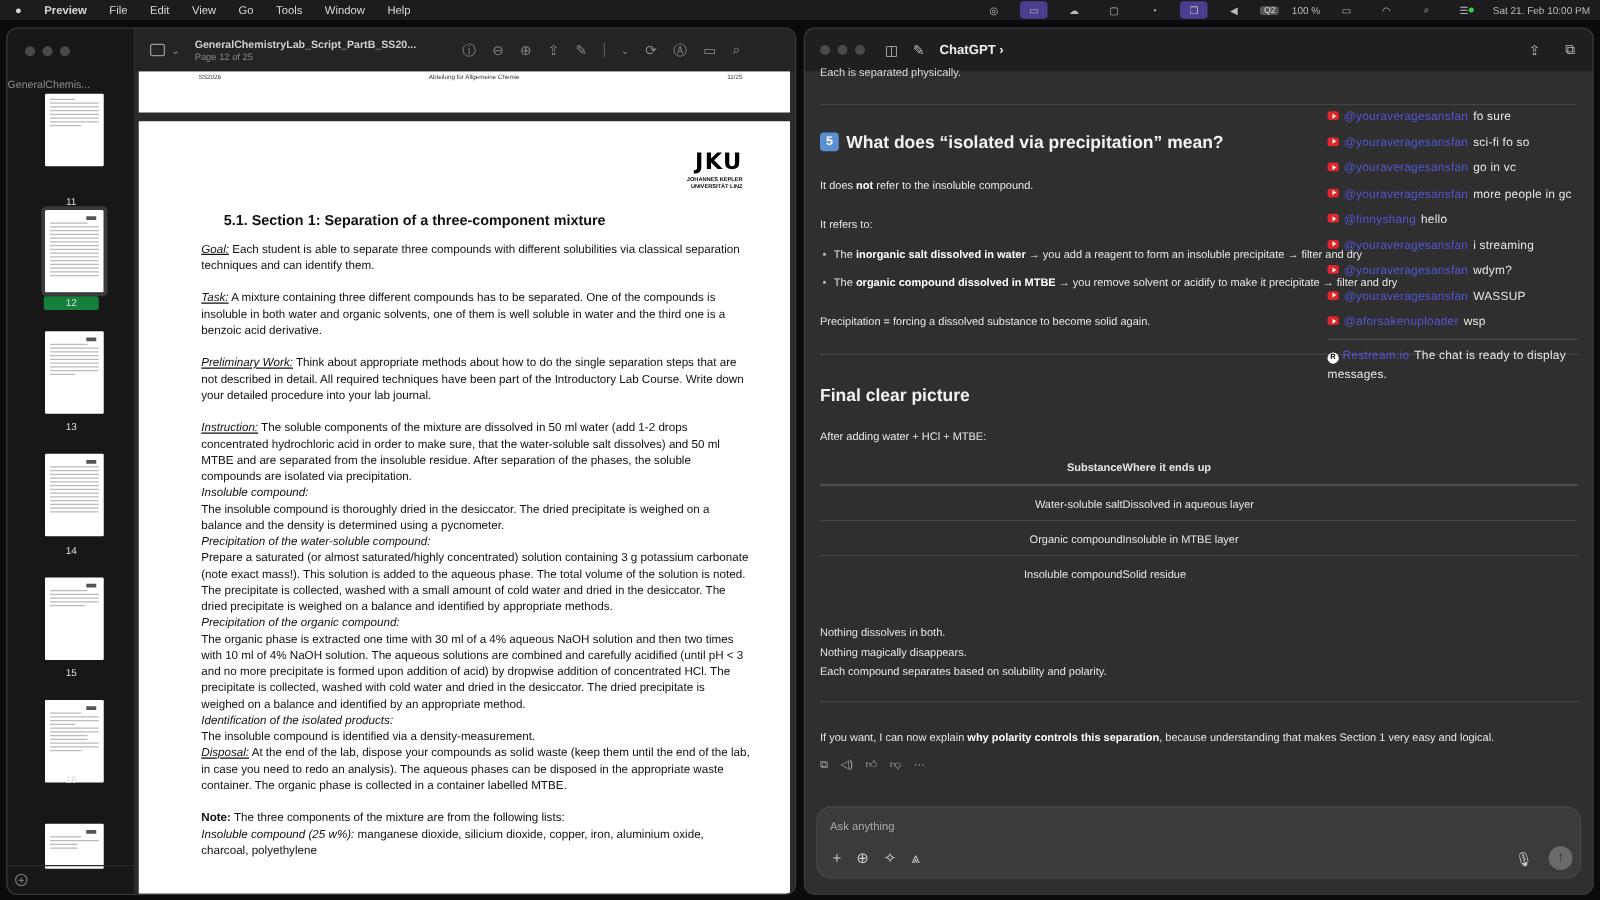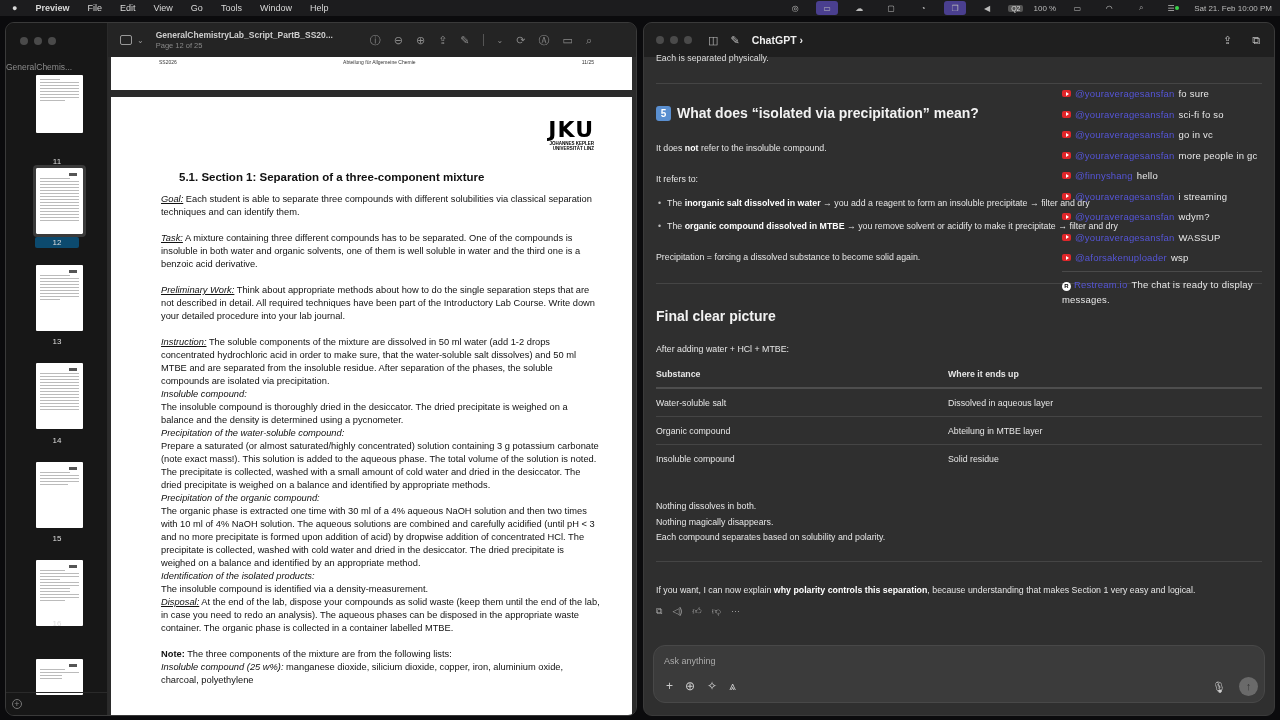--- a/index.html
+++ b/index.html
@@ -18,40 +18,40 @@
 
   
   .preview { position: absolute; left: 5px; top: 22px; width: 632px; height: 694px; background: #1e1e1e; border-radius: 9px; overflow: hidden; border: 1px solid #3a3a3a; }
   .pv-sidebar { position: absolute; left: 0; top: 0; width: 102px; height: 100%; background: #171717; border-right: 1px solid #2a2a2a; }
   .traffic { position: absolute; left: 14px; top: 14px; display: flex; gap: 6px; }
   .traffic i { width: 8px; height: 8px; border-radius: 50%; background: #4a4a4a; display: block; }
   .pv-sidebar-title { position: absolute; left: 0; top: 39px; font-size: 8.5px; color: #8c8c8c; }
   .thumb { position: absolute; left: 30px; width: 47px; background: #fff; border-radius: 1px; overflow: hidden; }
   .thumb .ln { height: 1px; background: #bbb; margin: 2px 4px 0 4px; }
   .thumb-num { position: absolute; width: 102px; text-align: center; font-size: 8px; color: #ddd; }
-  .thumb-num.sel span { background: #0c4a6e; padding: 1px 18px; border-radius: 2px; }
+  .thumb-num.sel span { background: #15803d; padding: 1px 18px; border-radius: 2px; }
   .thumb.sel { outline: 3px solid #3a3a3a; }
   .pv-add { position: absolute; left: 6px; bottom: 6px; width: 10px; height: 10px; border: 1px solid #777; border-radius: 50%; color: #888; font-size: 9px; line-height: 8px; text-align: center; }
   .pv-sidebar-bottom { position: absolute; left: 0; bottom: 22px; width: 102px; height: 1px; background: #2a2a2a; }
 
   .pv-toolbar { position: absolute; left: 102px; top: 0; right: 0; height: 34px; background: #242424; display: flex; align-items: center; }
   .pv-toolbar .sidebar-toggle { margin-left: 12px; width: 12px; height: 10px; border: 1px solid #999; border-radius: 2px; }
   .pv-toolbar .chev { color: #999; font-size: 8px; margin-left: 5px; }
   .pv-title-wrap { margin-left: 12px; width: 200px; }
   .pv-title { font-size: 8.5px; font-weight: bold; color: #cfcfcf; white-space: nowrap; }
   .pv-sub { font-size: 7.5px; color: #888; margin-top: 1px; }
   .pv-tools { display: flex; gap: 13px; margin-left: 14px; color: #8a8a8a; font-size: 11px; align-items: center; }
   .pv-tools .sep { width: 1px; height: 12px; background: #555; }
 
   .pv-content { position: absolute; left: 102px; top: 34px; right: 0; bottom: 0; background: #2b2b2b; overflow: hidden; }
   .page-prev { position: absolute; left: 3px; top: 0; width: 521px; height: 33px; background: #fff; }
   .page-prev .hdr { position: absolute; top: 2px; left: 48px; right: 38px; display: flex; justify-content: space-between; font-size: 5px; color: #333; }
   .page { position: absolute; left: 3px; top: 40px; width: 521px; height: 660px; background: #fff; color: #111; }
   .jku { position: absolute; right: 38px; top: 22px; text-align: right; }
-  .jku .big { font-size: 22px; font-weight: bold; letter-spacing: 1px; color: #000; line-height: 22px; font-family: "DejaVu Sans", sans-serif; }
+  .jku .big { font-size: 18px; font-weight: bold; letter-spacing: 1px; color: #000; line-height: 22px; font-family: "DejaVu Sans", sans-serif; }
   .jku .small { font-size: 4.5px; font-weight: bold; line-height: 5px; color: #000; }
   .doc { position: absolute; left: 50px; top: 74px; width: 440px; font-size: 9.3px; line-height: 13px; }
   .doc h2 { font-size: 11.5px; font-weight: bold; margin-left: 18px; margin-bottom: 9px; }
   .doc p { margin-bottom: 13px; }
   .doc .u { text-decoration: underline; font-style: italic; }
   .doc .it { font-style: italic; }
   .doc .tight { margin-bottom: 0; }
 
   
   .chat { position: absolute; left: 643px; top: 22px; width: 632px; height: 694px; background: #2f2f2f; border-radius: 9px; overflow: hidden; border: 1px solid #3a3a3a; }
@@ -66,21 +66,21 @@
   .hr { position: absolute; height: 1px; background: #454545; left: 0; width: 606px; }
   .h3 { position: absolute; left: 0; font-size: 14px; font-weight: bold; color: #f2f2f2; display: flex; align-items: center; gap: 6px; }
   .num-emoji { width: 15px; height: 15px; background: #5a8fd0; border-radius: 3px; color: #fff; font-size: 10px; display: inline-flex; align-items: center; justify-content: center; }
   .ct { position: absolute; left: 0; white-space: nowrap; }
   .ct b { color: #fff; }
   .bullet::before { content: "•"; margin-right: 6px; color: #bbb; }
   .tbl { position: absolute; left: 0; top: 346px; width: 606px; }
   .tbl .row { display: flex; height: 28px; align-items: center; border-bottom: 1px solid #454545; }
   .tbl .row.head { font-weight: bold; border-bottom: 2px solid #4e4e4e; }
   .tbl .row:last-child { border-bottom: none; }
-  .tbl .c1 { width: 292px; }
+  .tbl .c1 { width: 242px; text-align: right; }
   .msg-actions { position: absolute; left: 0; top: 573px; display: flex; gap: 10px; color: #aaa; font-size: 9px; }
 
   .composer { position: absolute; left: 9px; top: 622px; width: 612px; height: 58px; background: #3b3b3b; border-radius: 12px; border: 1px solid #484848; }
   .composer input { position: absolute; left: 10px; top: 8px; width: 540px; height: 14px; background: transparent; border: none; color: #ddd; font-size: 9px; font-family: "Liberation Sans", sans-serif; outline: none; }
   .composer input::placeholder { color: #aaa; }
   .composer .tools { position: absolute; left: 12px; top: 33px; display: flex; gap: 12px; color: #ccc; font-size: 12px; align-items: center; }
   .composer .mic { position: absolute; right: 38px; top: 35px; color: #ccc; font-size: 11px; }
   .composer .send { position: absolute; right: 6px; top: 31px; width: 19px; height: 19px; border-radius: 50%; background: #6a6a6a; color: #333; font-size: 11px; text-align: center; line-height: 19px; }
 
   
@@ -330,21 +330,21 @@
       <div class="row head">
         <div class="c1">Substance</div>
         <div>Where it ends up</div>
       </div>
       <div class="row">
         <div class="c1">Water-soluble salt</div>
         <div>Dissolved in aqueous layer</div>
       </div>
       <div class="row">
         <div class="c1">Organic compound</div>
-        <div>Abteilung in MTBE layer</div>
+        <div>Insoluble in MTBE layer</div>
       </div>
       <div class="row">
         <div class="c1">Insoluble compound</div>
         <div>Solid residue</div>
       </div>
     </div>
 
     <div class="ct" style="top:444px">Nothing dissolves in both.</div>
     <div class="ct" style="top:460px">Nothing magically disappears.</div>
     <div class="ct" style="top:475px">Each compound separates based on solubility and polarity.</div>

